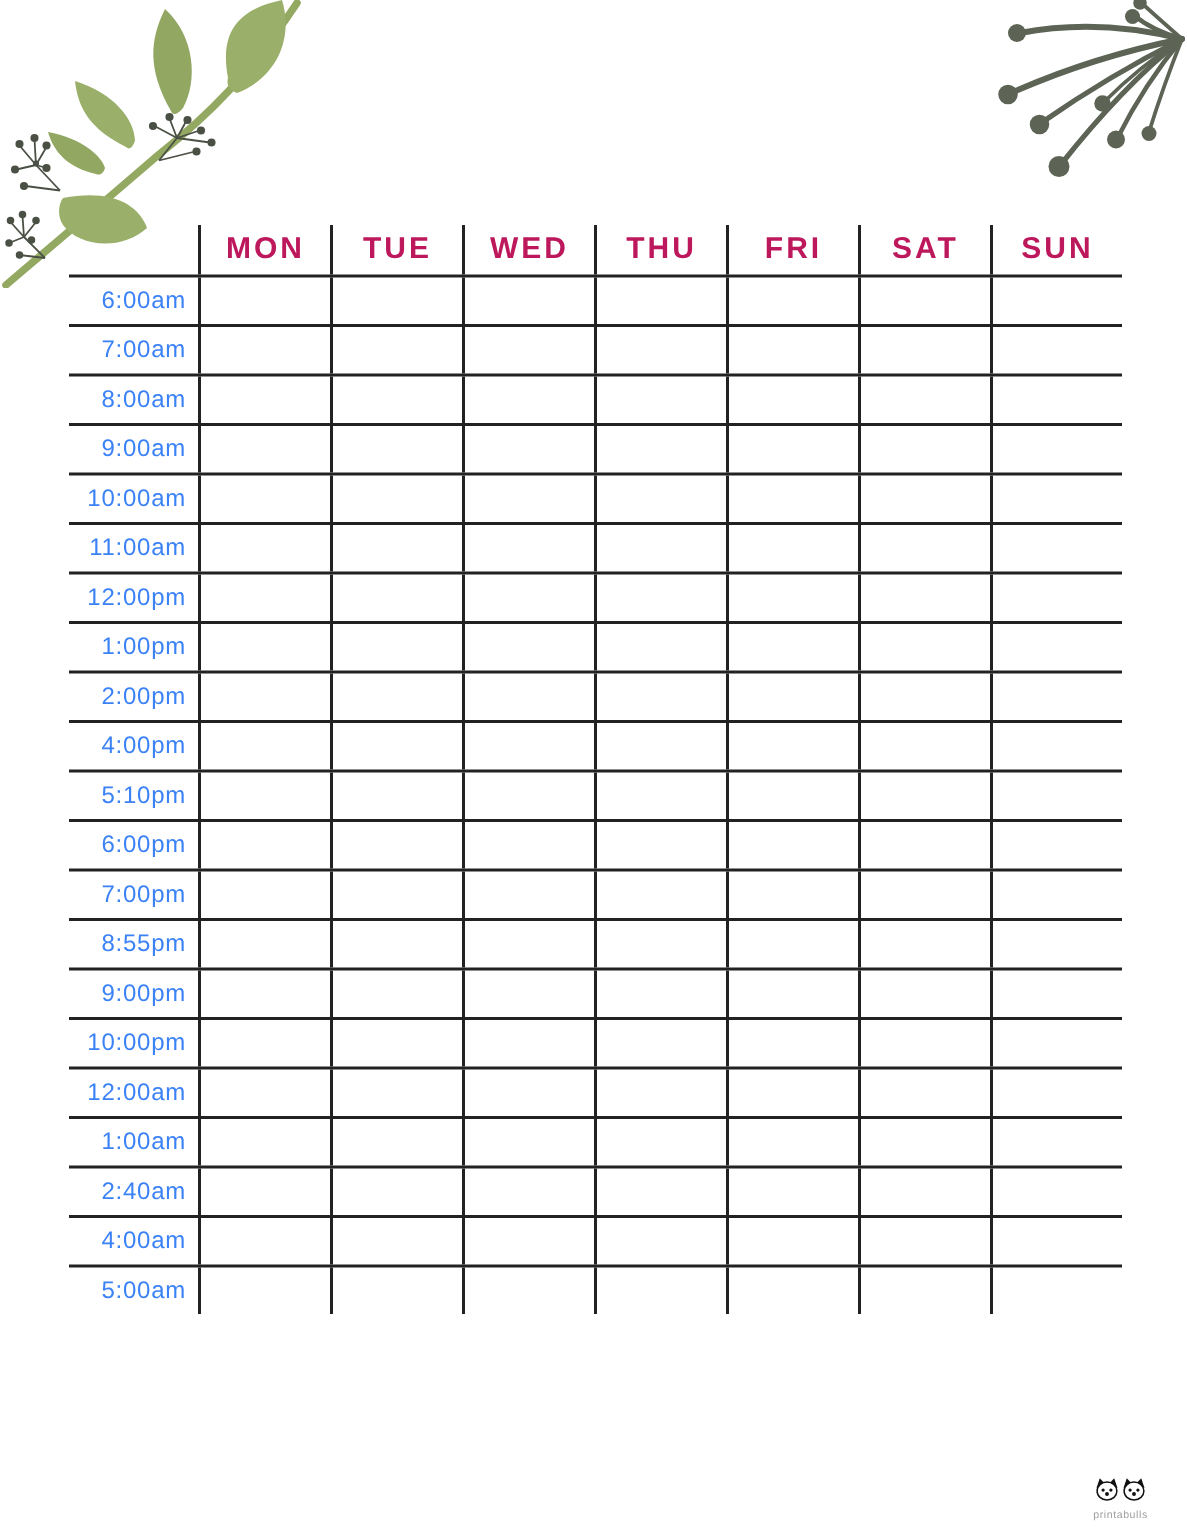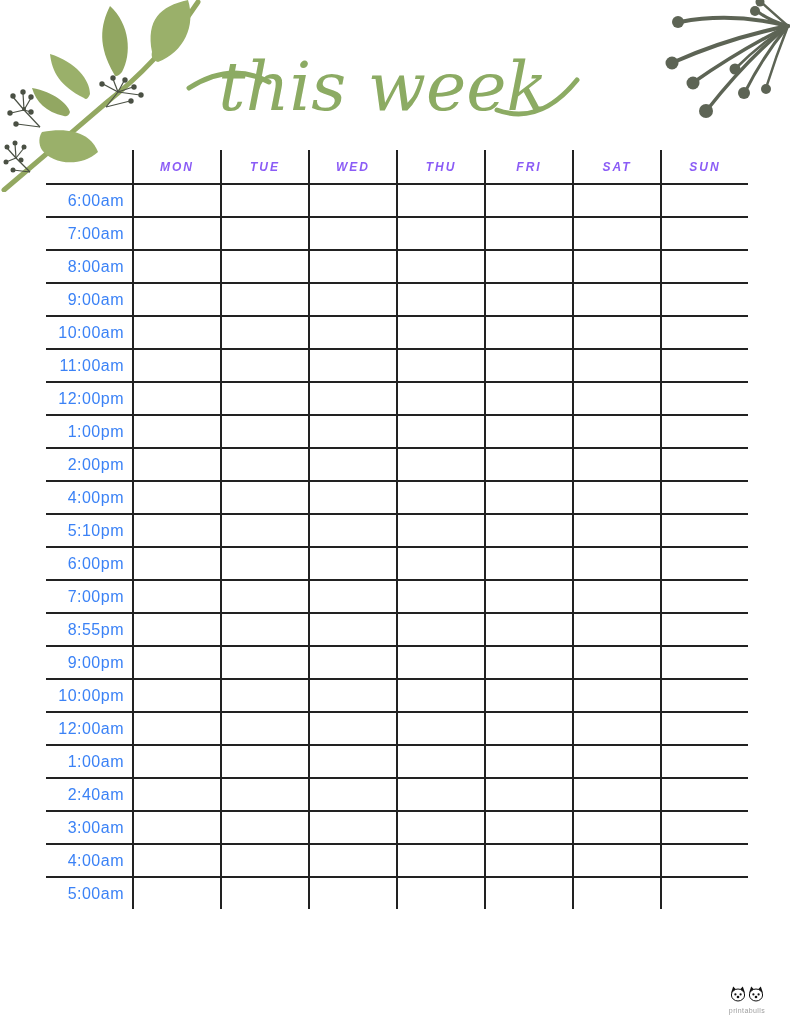--- a/index.html
+++ b/index.html
@@ -29,25 +29,24 @@
   .swash { stroke:#8cab63; stroke-width:5; fill:none; stroke-linecap:round; }
 
   
   .planner { position:absolute; left:46px; top:150px; width:702px; }
   .header-row { display:flex; height:33px; }
   .header-spacer { width:88px; border-right:2px solid #222222; }
   .header-cell {
     flex:1;
     border-right:2px solid #222222;
     display:flex; align-items:center; justify-content:center;
-    color:#8b5cf6;
-    font-size:12px;
+    color:#be185d;
+    font-size:20px;
     font-weight:bold;
     letter-spacing:2px;
-    font-style:italic;
   }
   .header-cell:last-child { border-right:none; }
   .row { display:flex; height:33px; border-top:2px solid #222222; }
   .time-cell {
     width:88px;
     border-right:2px solid #222222;
     display:flex; align-items:center; justify-content:flex-end;
     padding-right:8px;
     color:#3b82f6;
     font-size:16px;
@@ -159,27 +158,20 @@
       <circle cx="73" cy="83" r="6.5"></circle>
       <circle cx="86" cy="111" r="7"></circle>
       <circle cx="124" cy="93" r="6"></circle>
       <circle cx="146" cy="89" r="5"></circle>
       <circle cx="115" cy="69" r="5.5"></circle>
       <circle cx="135" cy="11" r="5"></circle>
       <circle cx="140" cy="2" r="4.5"></circle>
     </g>
   </svg>
 
-  <div class="title-wrap">
-    <svg viewBox="0 0 395 128">
-      <path class="swash" d="M4,70 C32,52 58,50 84,64"></path>
-      <text class="title-text" x="198" y="92" text-anchor="middle">this week</text>
-      <path class="swash" d="M312,92 C340,102 366,94 392,62"></path>
-    </svg>
-  </div>
 
   <div class="planner">
     <div class="header-row" id="header-row">
       <div class="header-spacer"></div>
     <div class="header-cell">MON</div>
         <div class="header-cell">TUE</div>
         <div class="header-cell">WED</div>
         <div class="header-cell">THU</div>
         <div class="header-cell">FRI</div>
         <div class="header-cell">SAT</div>
@@ -361,30 +353,20 @@
           <div class="day-cell"></div>
           <div class="day-cell"></div>
           <div class="day-cell"></div>
           <div class="day-cell"></div>
           <div class="day-cell"></div>
           <div class="day-cell"></div>
           <div class="day-cell"></div>
         </div>
         <div class="row">
           <div class="time-cell">2:40am</div>
-          <div class="day-cell"></div>
-          <div class="day-cell"></div>
-          <div class="day-cell"></div>
-          <div class="day-cell"></div>
-          <div class="day-cell"></div>
-          <div class="day-cell"></div>
-          <div class="day-cell"></div>
-        </div>
-        <div class="row">
-          <div class="time-cell">3:00am</div>
           <div class="day-cell"></div>
           <div class="day-cell"></div>
           <div class="day-cell"></div>
           <div class="day-cell"></div>
           <div class="day-cell"></div>
           <div class="day-cell"></div>
           <div class="day-cell"></div>
         </div>
         <div class="row">
           <div class="time-cell">4:00am</div>

